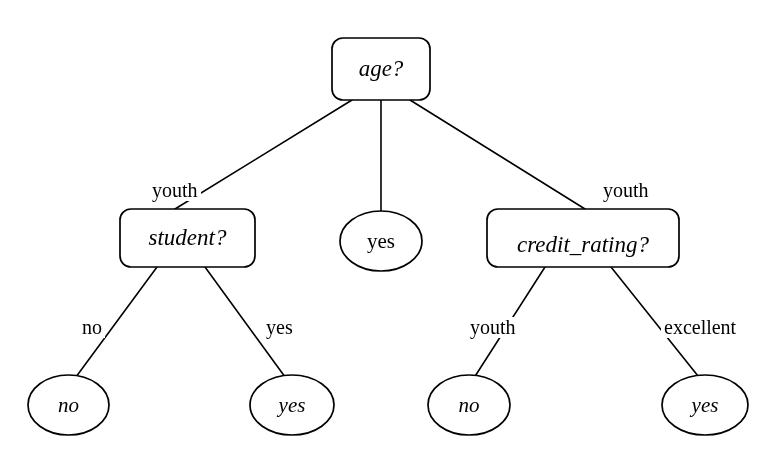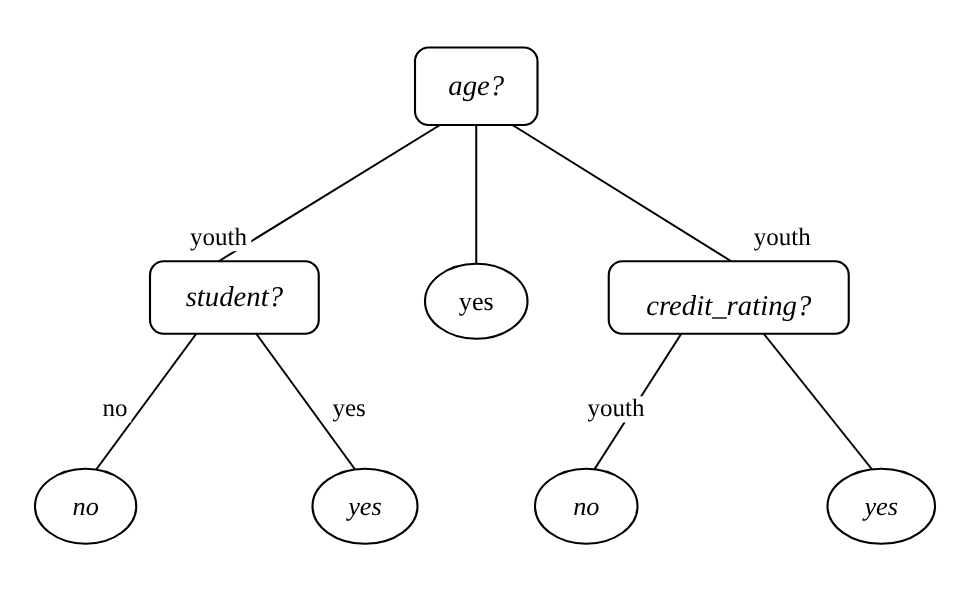--- a/index.html
+++ b/index.html
@@ -112,14 +112,15 @@
 
 
   <div class="edge-label" style="left:600px; top:161px;">youth</div>
 
   <div class="edge-label" style="left:79px; top:298px;">no</div>
 
   <div class="edge-label" style="left:263px; top:298px;">yes</div>
 
   <div class="edge-label" style="left:467px; top:298px;">youth</div>
 
+  <div class="edge-label" style="left:661px; top:298px;">excellent</div>
 
 </div>
 
 </body></html>

